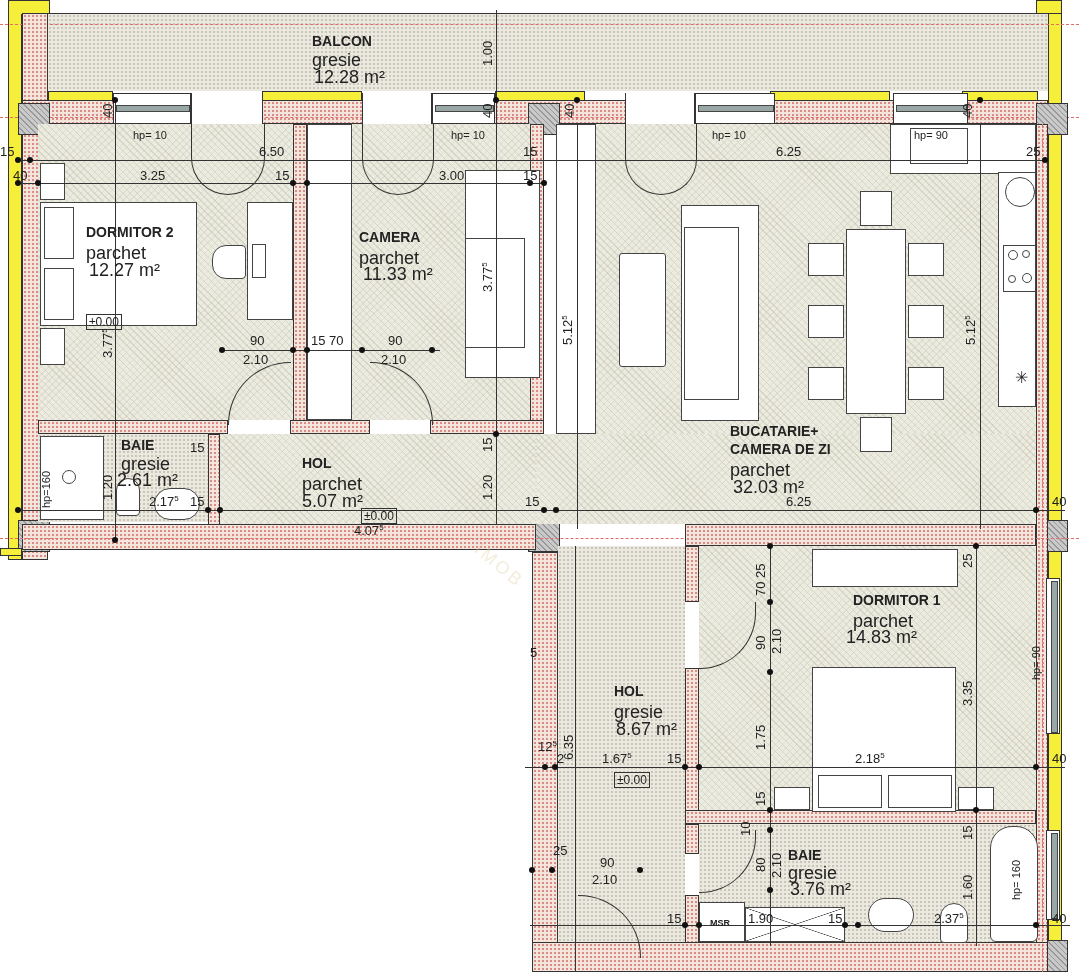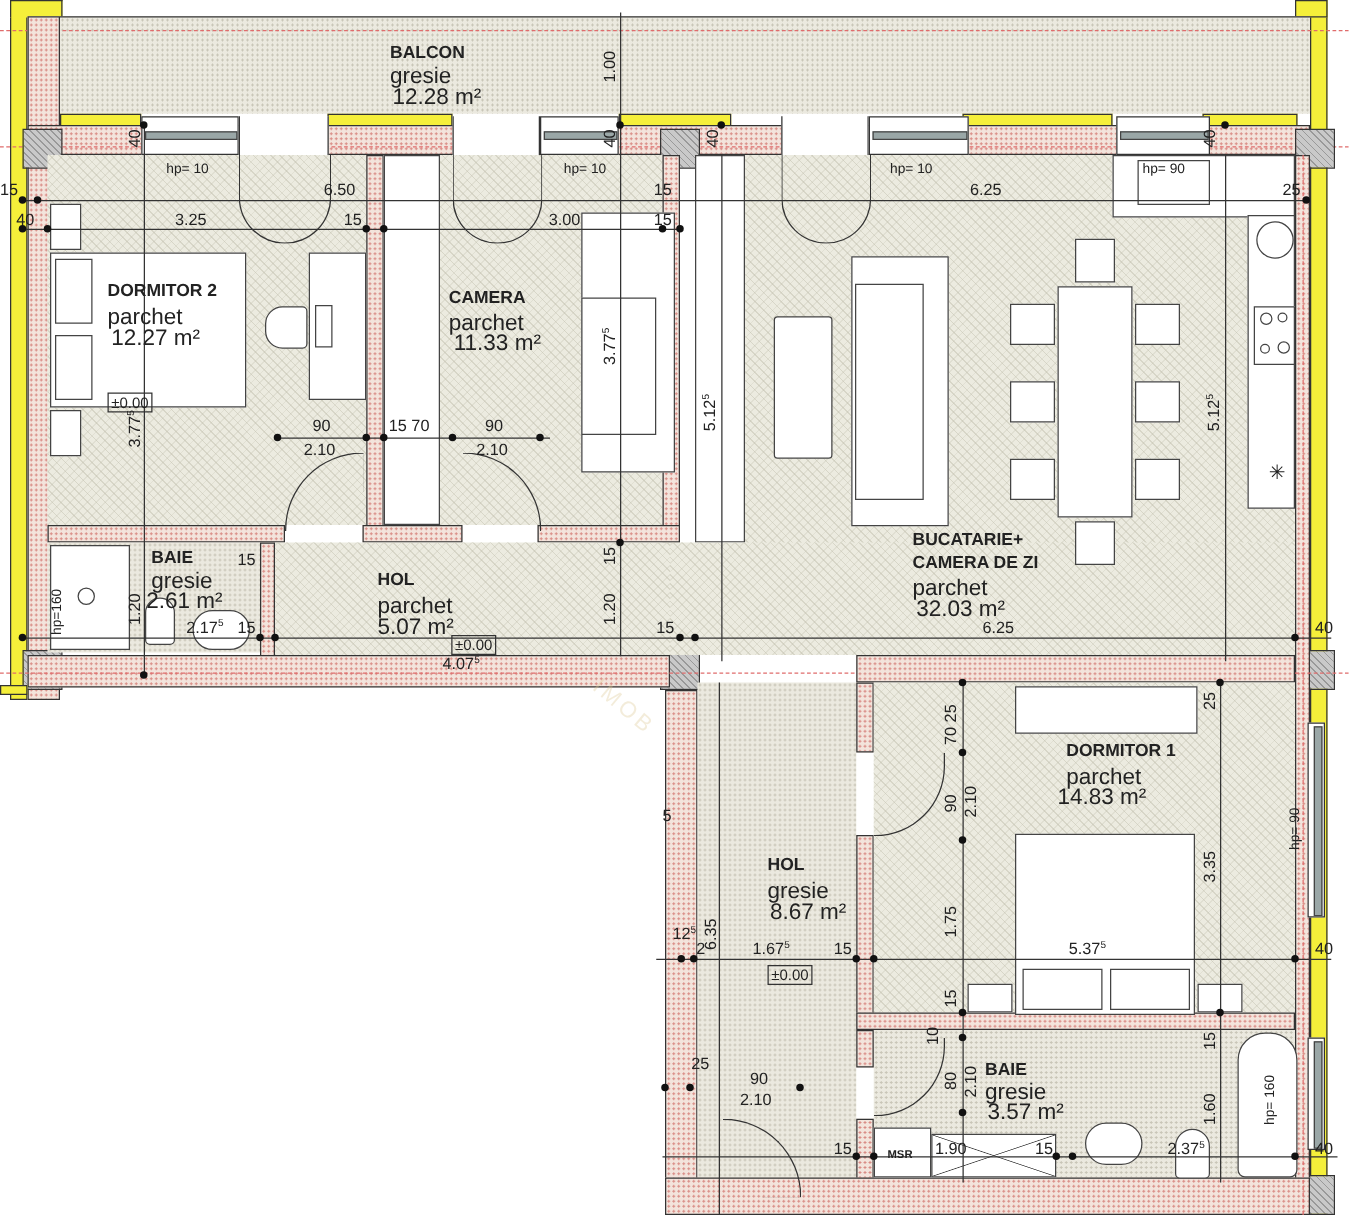--- a/index.html
+++ b/index.html
@@ -270,21 +270,21 @@
 <div class="label-sub" style="left:853px;top:611px;">parchet</div>
 <div class="label-sub" style="left:823px;top:627px;margin-left:23px;">14.83 m²</div>
 
 <div class="label-title" style="left:614px;top:683px;">HOL</div>
 <div class="label-sub" style="left:614px;top:702px;">gresie</div>
 <div class="label-sub" style="left:616px;top:719px;">8.67 m²</div>
 <div class="level" style="left:614px;top:736px;">±0.00</div>
 
 <div class="label-title" style="left:788px;top:847px;">BAIE</div>
 <div class="label-sub" style="left:788px;top:863px;">gresie</div>
-<div class="label-sub" style="left:790px;top:879px;">3.57 m²</div>
+<div class="label-sub" style="left:790px;top:879px;">3.76 m²</div>
 
 <div class="dim vdim" style="left:480px;top:66px;">1.00</div>
 <div class="dim vdim" style="left:100px;top:118px;">40</div>
 <div class="dim vdim" style="left:480px;top:118px;">40</div>
 <div class="dim vdim" style="left:562px;top:118px;">40</div>
 <div class="dim vdim" style="left:960px;top:118px;">40</div>
 <div class="dim" style="left:133px;top:129px;font-size:11px;">hp= 10</div>
 <div class="dim" style="left:451px;top:129px;font-size:11px;">hp= 10</div>
 <div class="dim" style="left:712px;top:129px;font-size:11px;">hp= 10</div>
 <div class="dim" style="left:914px;top:129px;font-size:11px;">hp= 90</div>
@@ -321,21 +321,21 @@
 <div class="dim" style="left:525px;top:494px;">15</div>
 <div class="dim" style="left:786px;top:494px;">6.25</div>
 <div class="dim" style="left:1052px;top:494px;">40</div>
 
 <div class="dim vdim" style="left:753px;top:596px;">70  25</div>
 <div class="dim vdim" style="left:960px;top:568px;">25</div>
 <div class="dim vdim" style="left:753px;top:650px;">90</div>
 <div class="dim vdim" style="left:769px;top:654px;">2.10</div>
 <div class="dim vdim" style="left:960px;top:706px;">3.35</div>
 <div class="dim vdim" style="left:753px;top:750px;">1.75</div>
-<div class="dim" style="left:855px;top:751px;"><span>5.37</span><span class="sup">5</span></div>
+<div class="dim" style="left:855px;top:751px;"><span>2.18</span><span class="sup">5</span></div>
 <div class="dim vdim" style="left:753px;top:806px;">15</div>
 <div class="dim vdim" style="left:1030px;top:680px;font-size:11px;">hp= 90</div>
 <div class="dim" style="left:1052px;top:751px;">40</div>
 
 <div class="dim" style="left:530px;top:645px;">5</div>
 <div class="dim vdim" style="left:561px;top:760px;">6.35</div>
 <div class="dim" style="left:538px;top:739px;"><span>12</span><span class="sup">5</span></div>
 <div class="dim" style="left:557px;top:751px;">2</div>
 <div class="dim" style="left:602px;top:751px;"><span>1.67</span><span class="sup">5</span></div>
 <div class="dim" style="left:667px;top:751px;">15</div>

